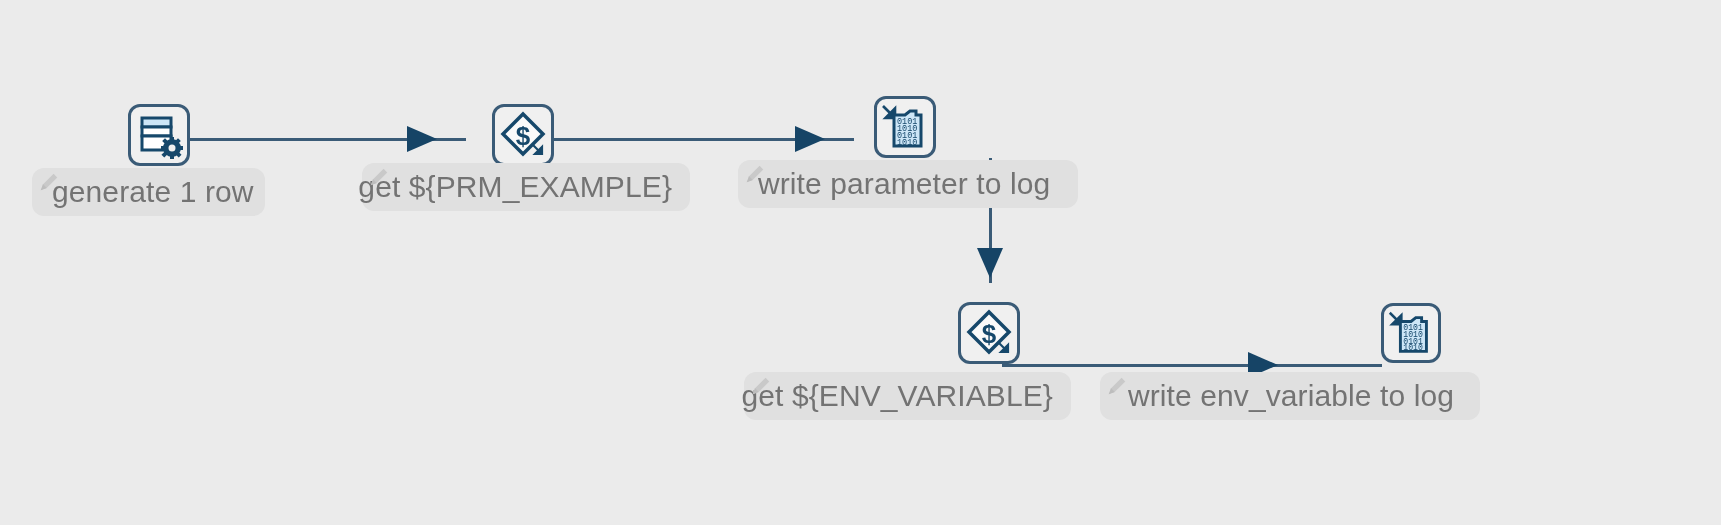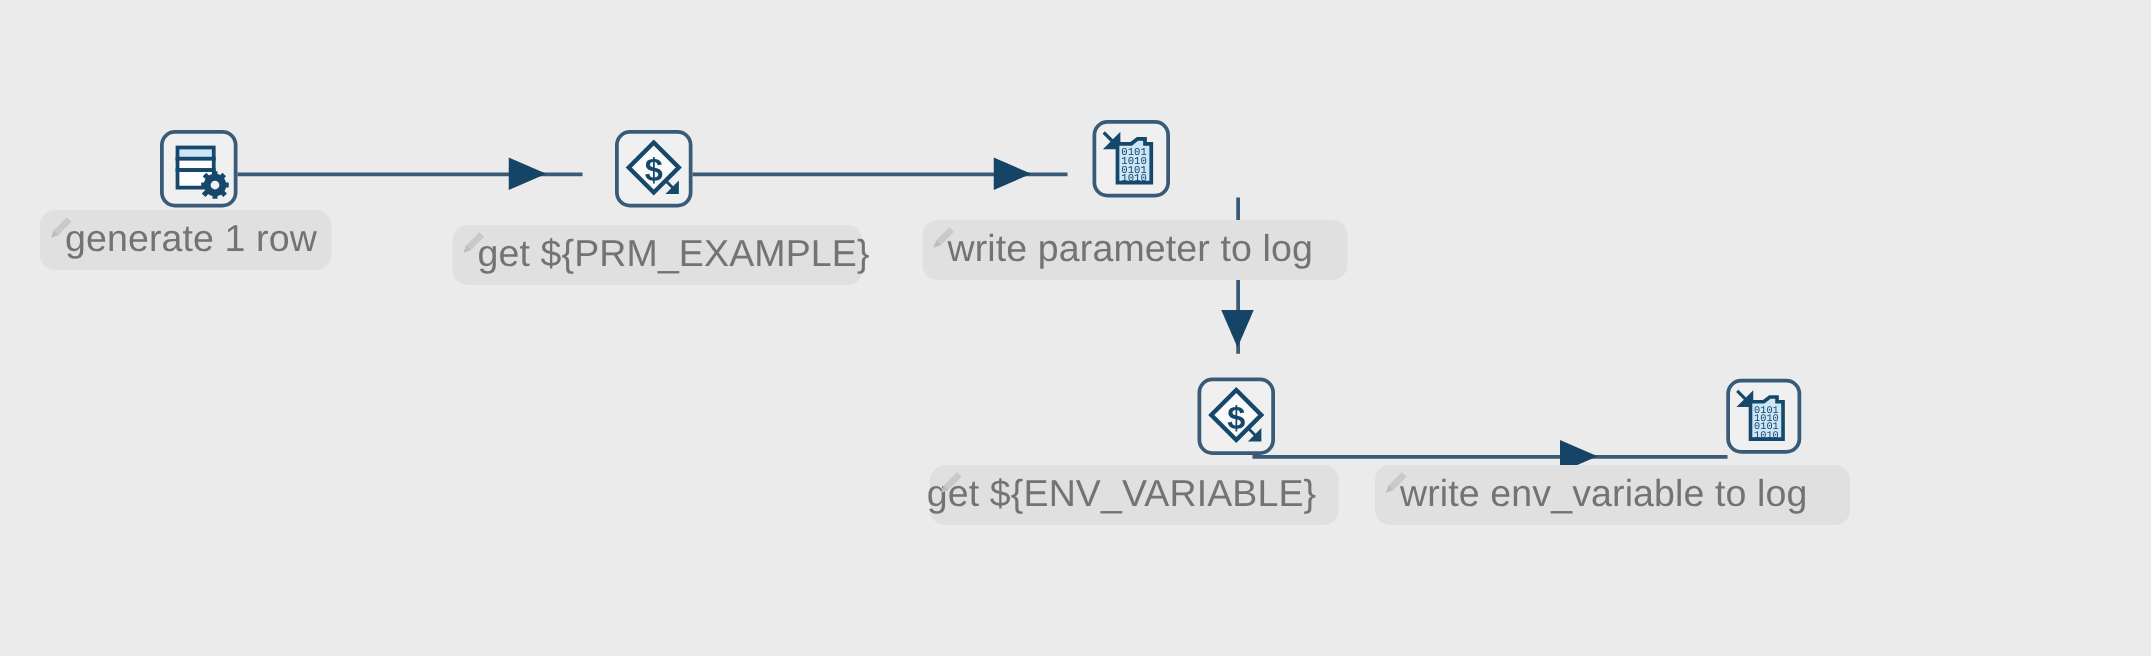--- a/index.html
+++ b/index.html
@@ -129,21 +129,21 @@
     <svg width="56" height="56" viewBox="0 0 56 56">
       <path d="M28 7 L48 27 L28 47 L8 27 Z" fill="#fafafa" stroke="#16486b" stroke-width="3.5"></path>
       <text x="28" y="38" font-family="Liberation Sans, sans-serif" font-size="26" font-weight="bold" fill="#16486b" text-anchor="middle">$</text>
       <g fill="#16486b" stroke="#16486b" stroke-width="2.2">
         <line x1="38" y1="38" x2="46" y2="46"></line>
         <path d="M47 47 L40 47 L47 40 Z"></path>
       </g>
     </svg>
   </div>
 
-  <div class="label" style="left:362px; top:180px; width:328px;">
+  <div class="label" style="left:362px; top:163px; width:328px;justify-content:flex-end;">
     <svg class="pencil" viewBox="0 0 24 24">
       <path d="M3 21 L5.5 14.5 L17 3 L21 7 L9.5 18.5 Z" fill="#c9c9c9"></path>
       <path d="M3 21 L5.5 14.5 L9.5 18.5 Z" fill="#bdbdbd"></path>
     </svg>
     <span class="label-text">get ${PRM_EXAMPLE}</span>
   </div>
 
   <div class="node" style="left:874px; top:96px;">
     <svg width="56" height="56" viewBox="0 0 56 56">
       <g fill="#16486b" stroke="#16486b" stroke-width="2.6">
@@ -153,21 +153,21 @@
       <path d="M17 16 h11 l5 -4 h6 v4 h5 v31 H17 Z" fill="#cde6f7" stroke="#16486b" stroke-width="3"></path>
       <g fill="#16486b" font-family="Liberation Mono, monospace" font-size="8.5" letter-spacing="0">
         <text x="20" y="25">0101</text>
         <text x="20" y="32">1010</text>
         <text x="20" y="39">0101</text>
         <text x="20" y="46">1010</text>
       </g>
     </svg>
   </div>
 
-  <div class="label" style="left:738px; top:176px; width:340px;">
+  <div class="label" style="left:738px; top:160px; width:340px;">
     <svg class="pencil" viewBox="0 0 24 24">
       <path d="M3 21 L5.5 14.5 L17 3 L21 7 L9.5 18.5 Z" fill="#c9c9c9"></path>
       <path d="M3 21 L5.5 14.5 L9.5 18.5 Z" fill="#bdbdbd"></path>
     </svg>
     <span class="label-text">write parameter to log</span>
   </div>
 
   <div class="node" style="left:958px; top:302px;">
     <svg width="56" height="56" viewBox="0 0 56 56">
       <path d="M28 7 L48 27 L28 47 L8 27 Z" fill="#fafafa" stroke="#16486b" stroke-width="3.5"></path>
@@ -196,21 +196,21 @@
       <path d="M17 16 h11 l5 -4 h6 v4 h5 v31 H17 Z" fill="#cde6f7" stroke="#16486b" stroke-width="3"></path>
       <g fill="#16486b" font-family="Liberation Mono, monospace" font-size="8.5">
         <text x="20" y="25">0101</text>
         <text x="20" y="32">1010</text>
         <text x="20" y="39">0101</text>
         <text x="20" y="46">1010</text>
       </g>
     </svg>
   </div>
 
-  <div class="label" style="left:1100px; top:372px; width:380px;">
+  <div class="label" style="left:1100px; top:372px; width:380px;justify-content:center;">
     <svg class="pencil" viewBox="0 0 24 24">
       <path d="M3 21 L5.5 14.5 L17 3 L21 7 L9.5 18.5 Z" fill="#c9c9c9"></path>
       <path d="M3 21 L5.5 14.5 L9.5 18.5 Z" fill="#bdbdbd"></path>
     </svg>
     <span class="label-text">write env_variable to log</span>
   </div>
 
 </div>
 
 </body></html>

